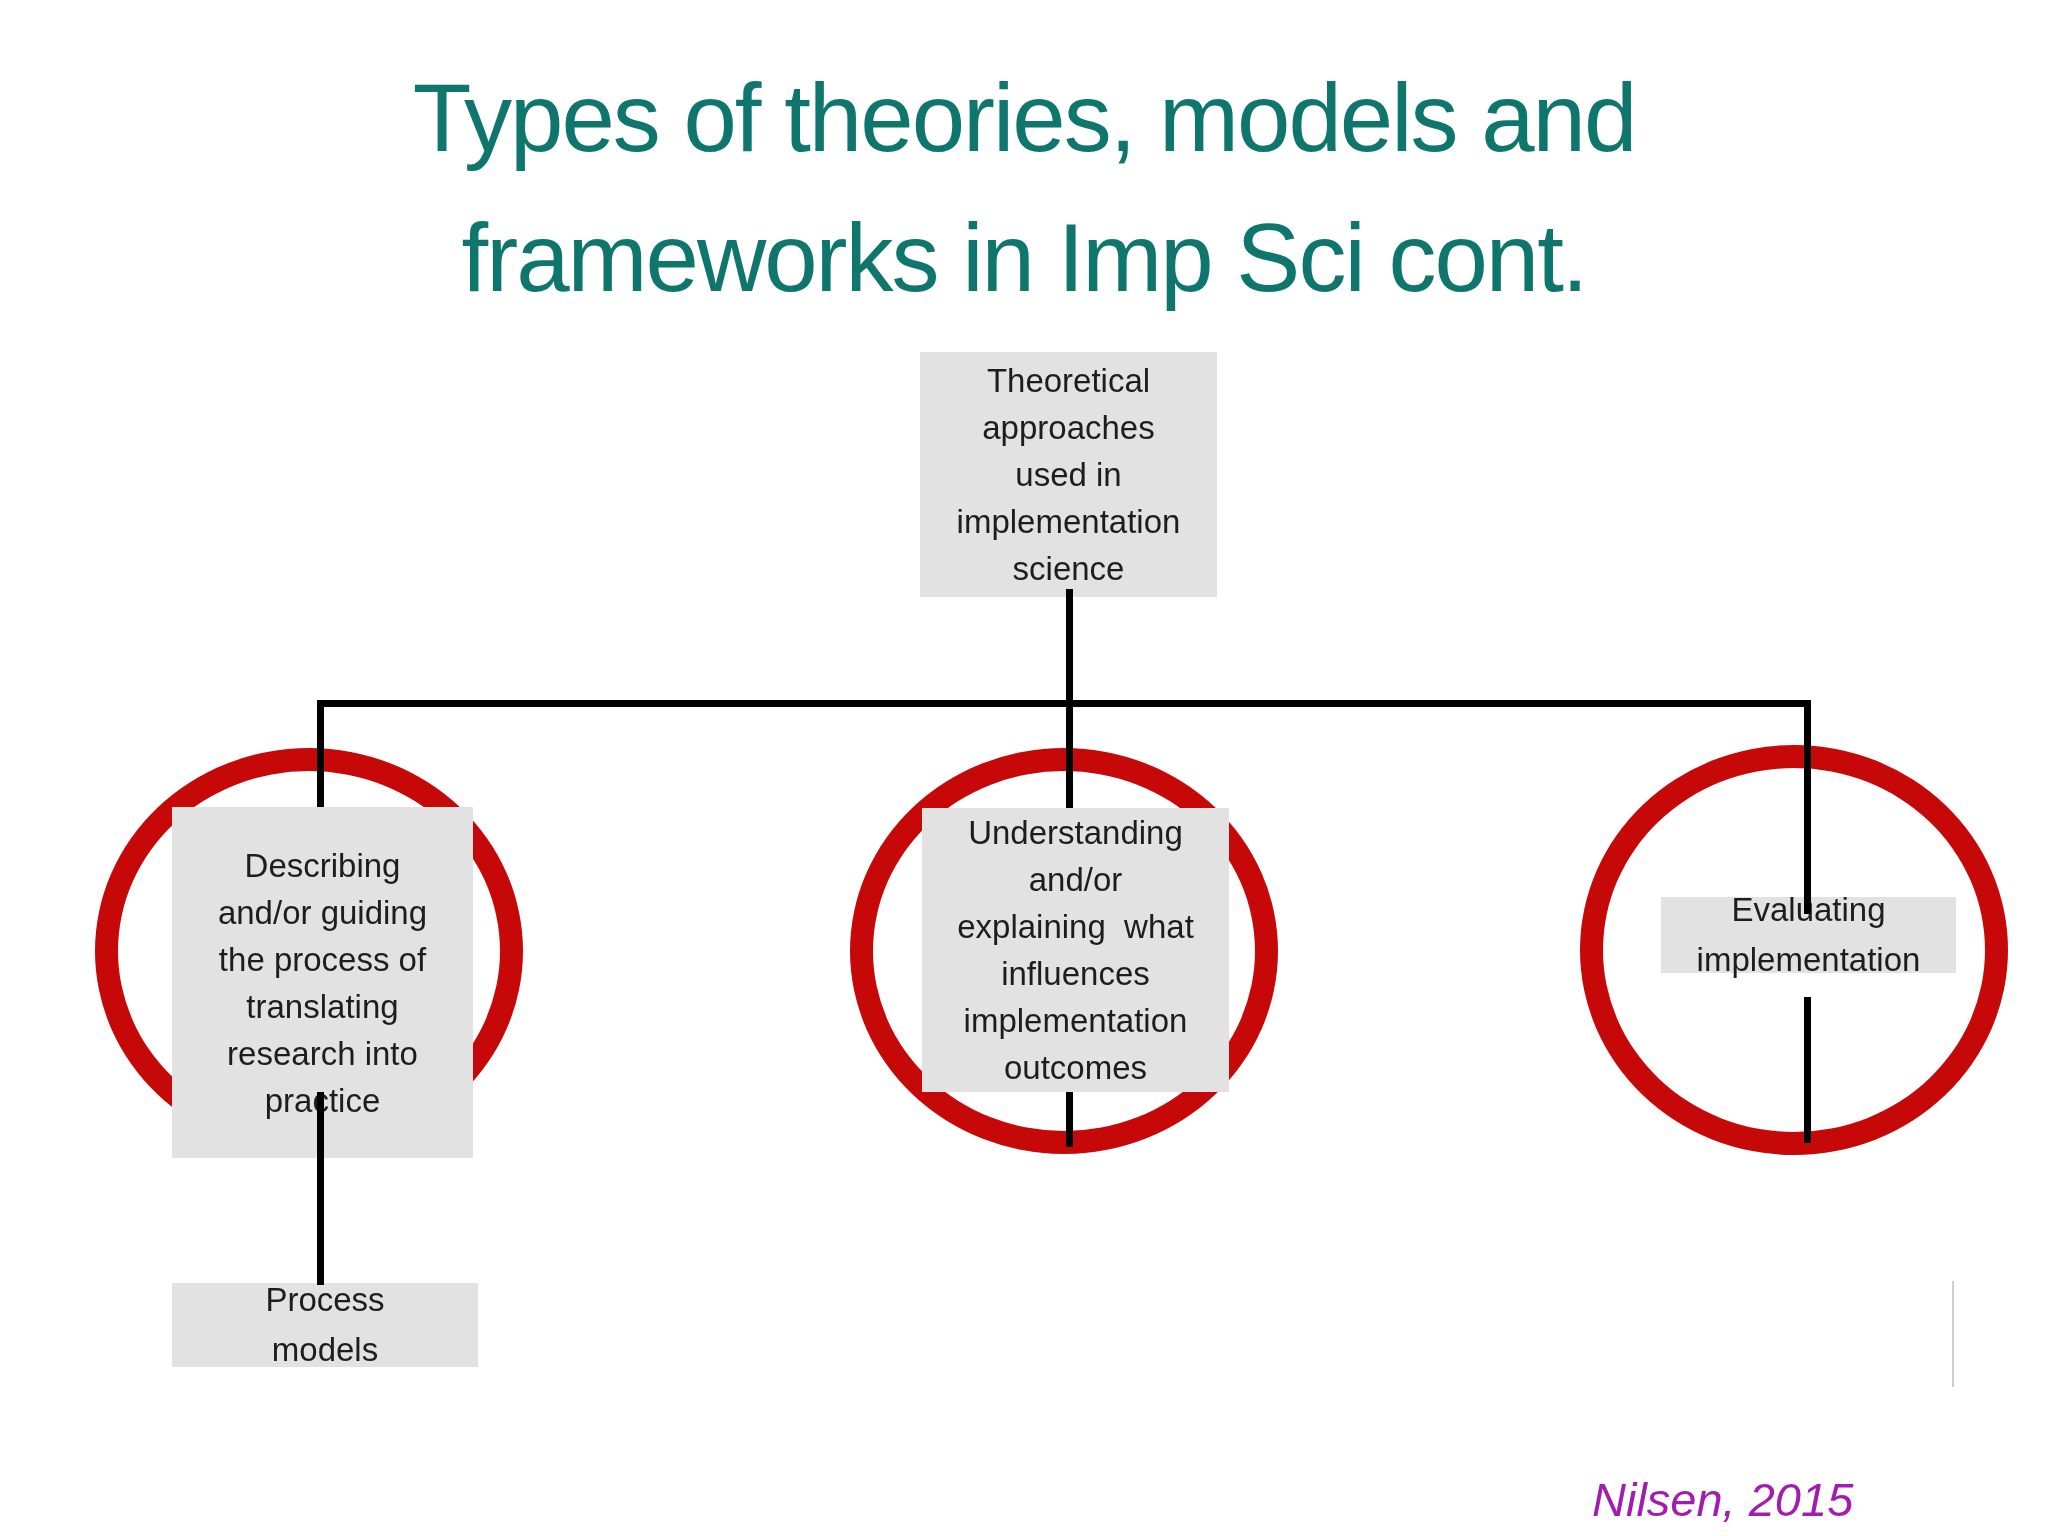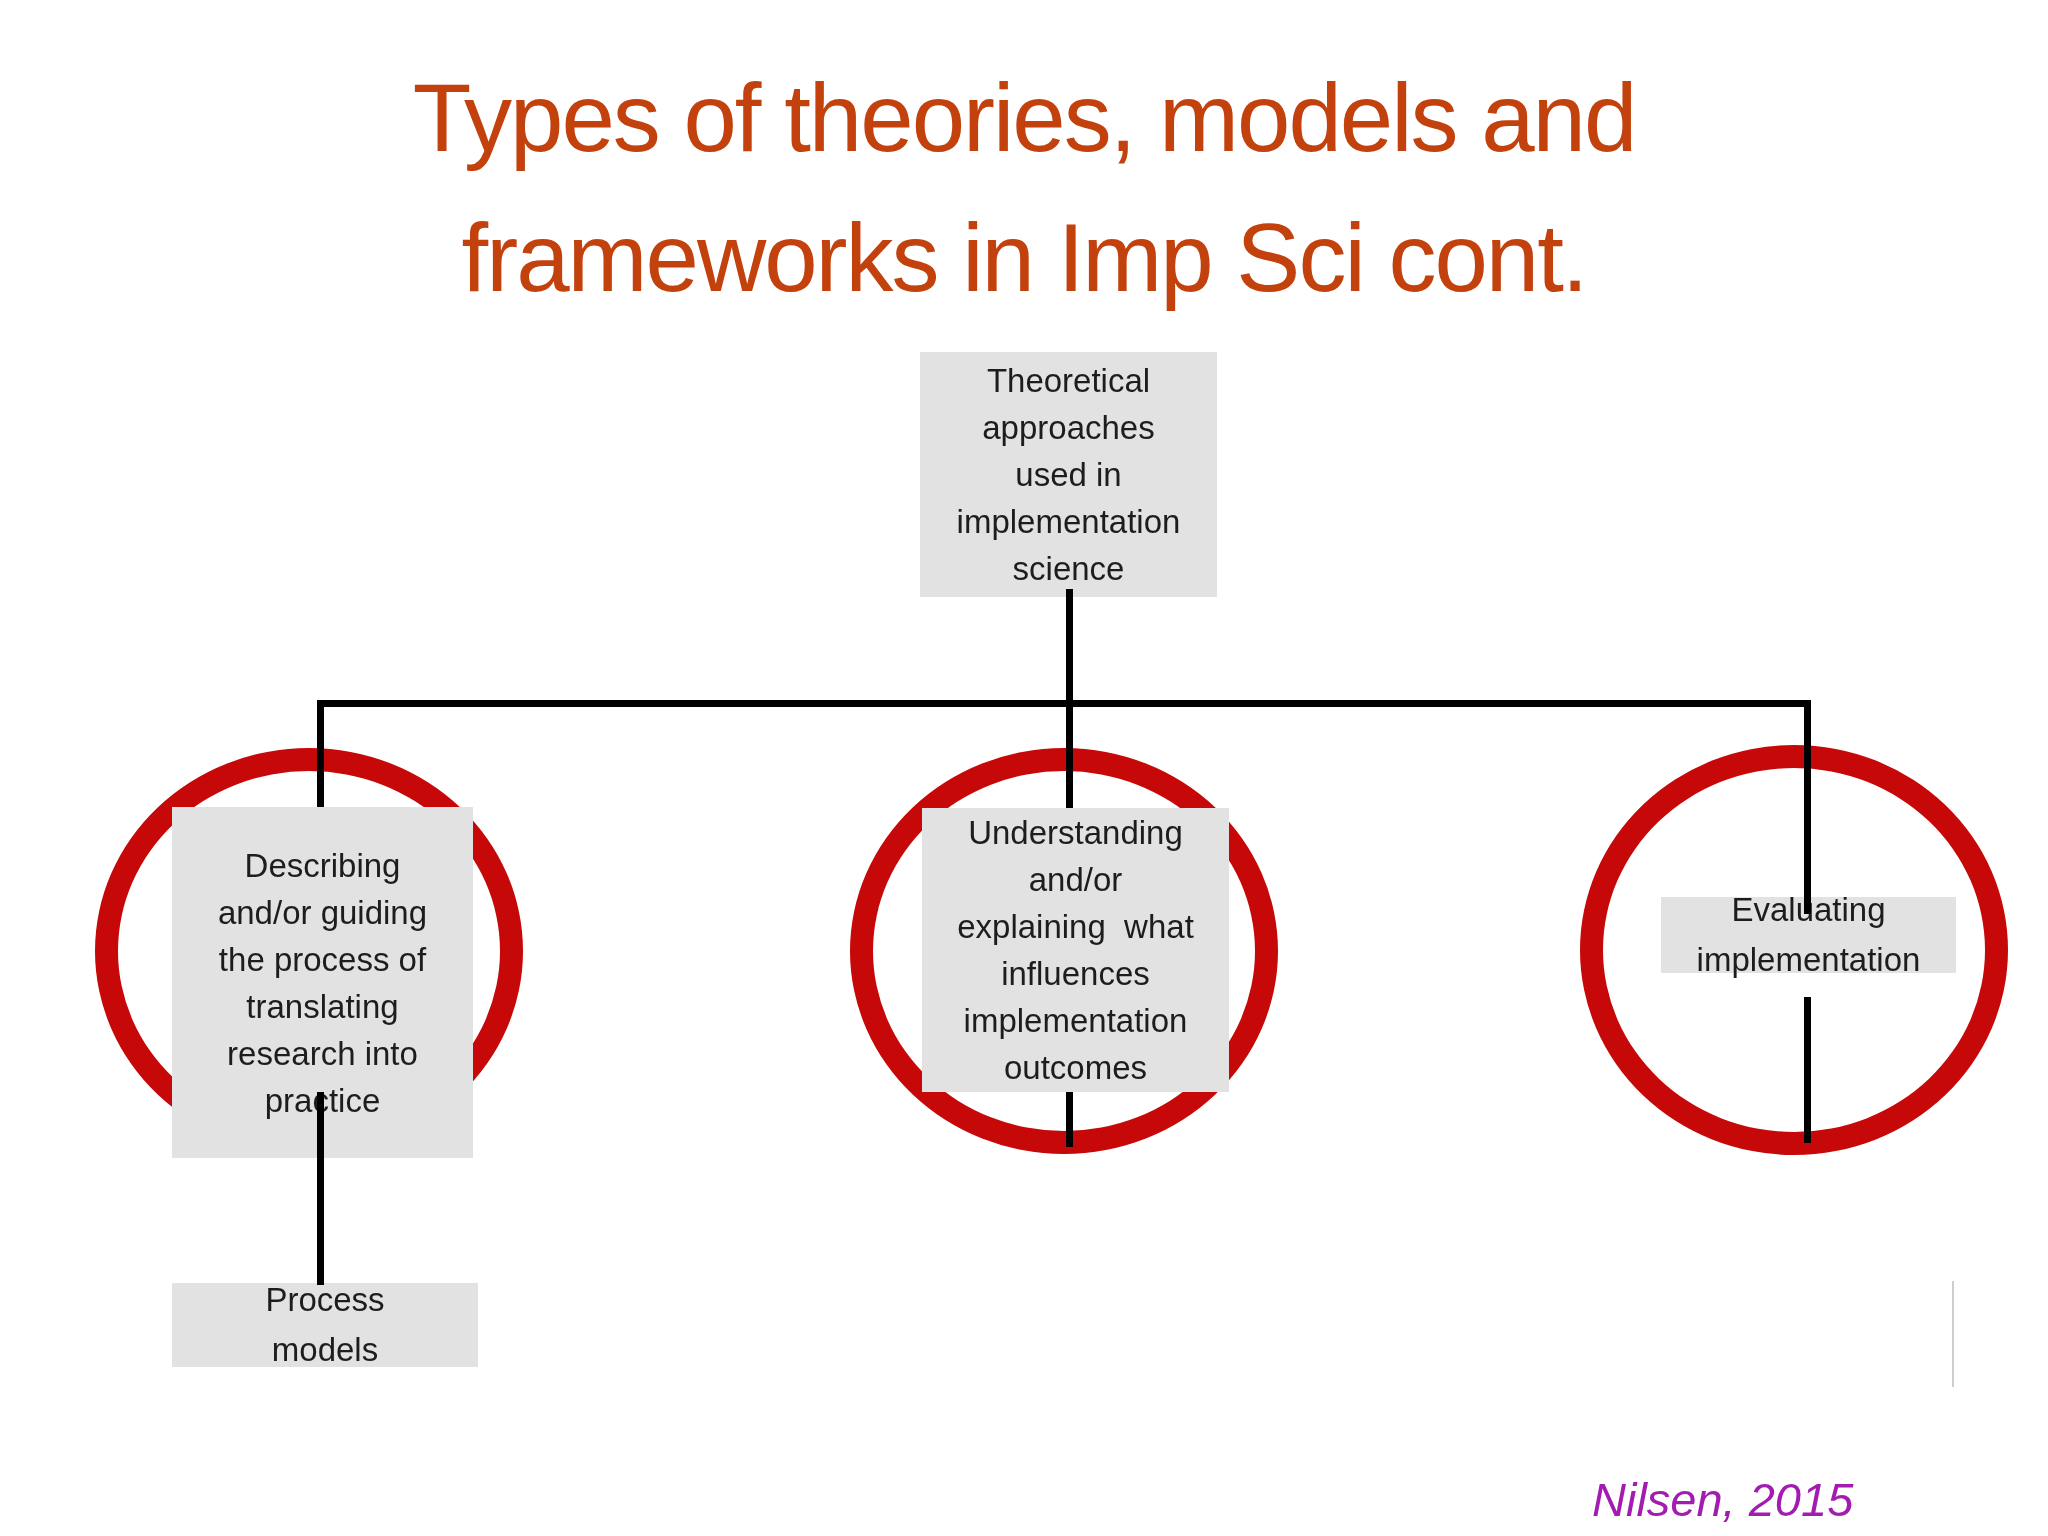--- a/index.html
+++ b/index.html
@@ -11,21 +11,21 @@
     font-family:"Liberation Sans", sans-serif;
   }
   .abs{position:absolute;}
   
   .slide-title{
     left:0;top:48px;width:2048px;
     text-align:center;
     font-size:96px;
     line-height:140px;
     letter-spacing:-2px;
-    color:#c2410c;
+    color:#0f766e;
     z-index:5;
   }
   
   .connector{background:#000000;z-index:3;}
   
   .node-box{
     background:#e2e2e2;
     color:#1d1d1d;
     font-size:33px;
     line-height:47px;

